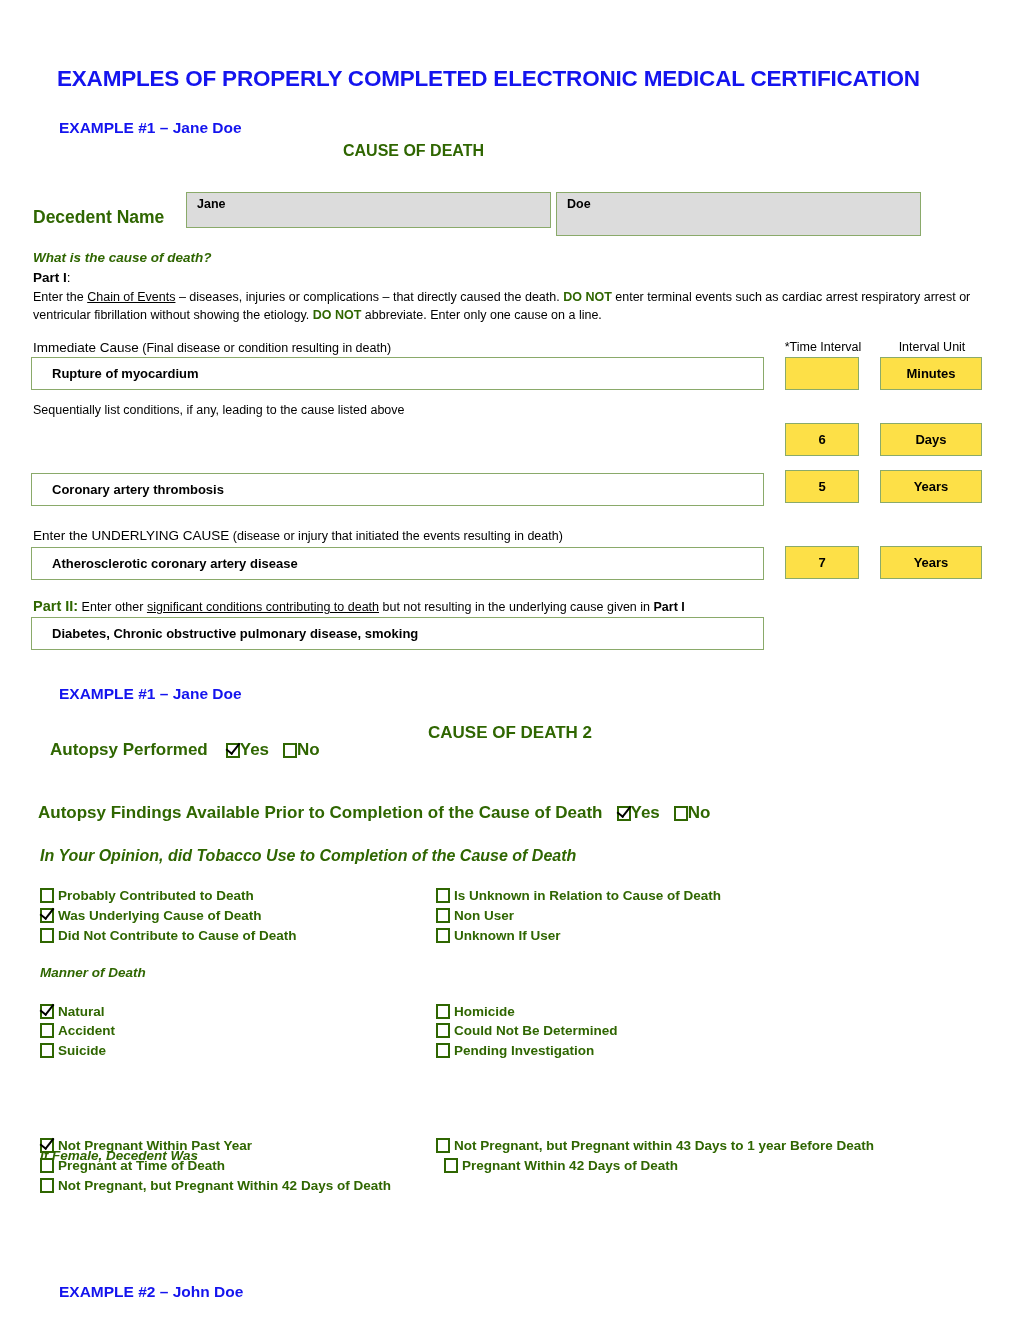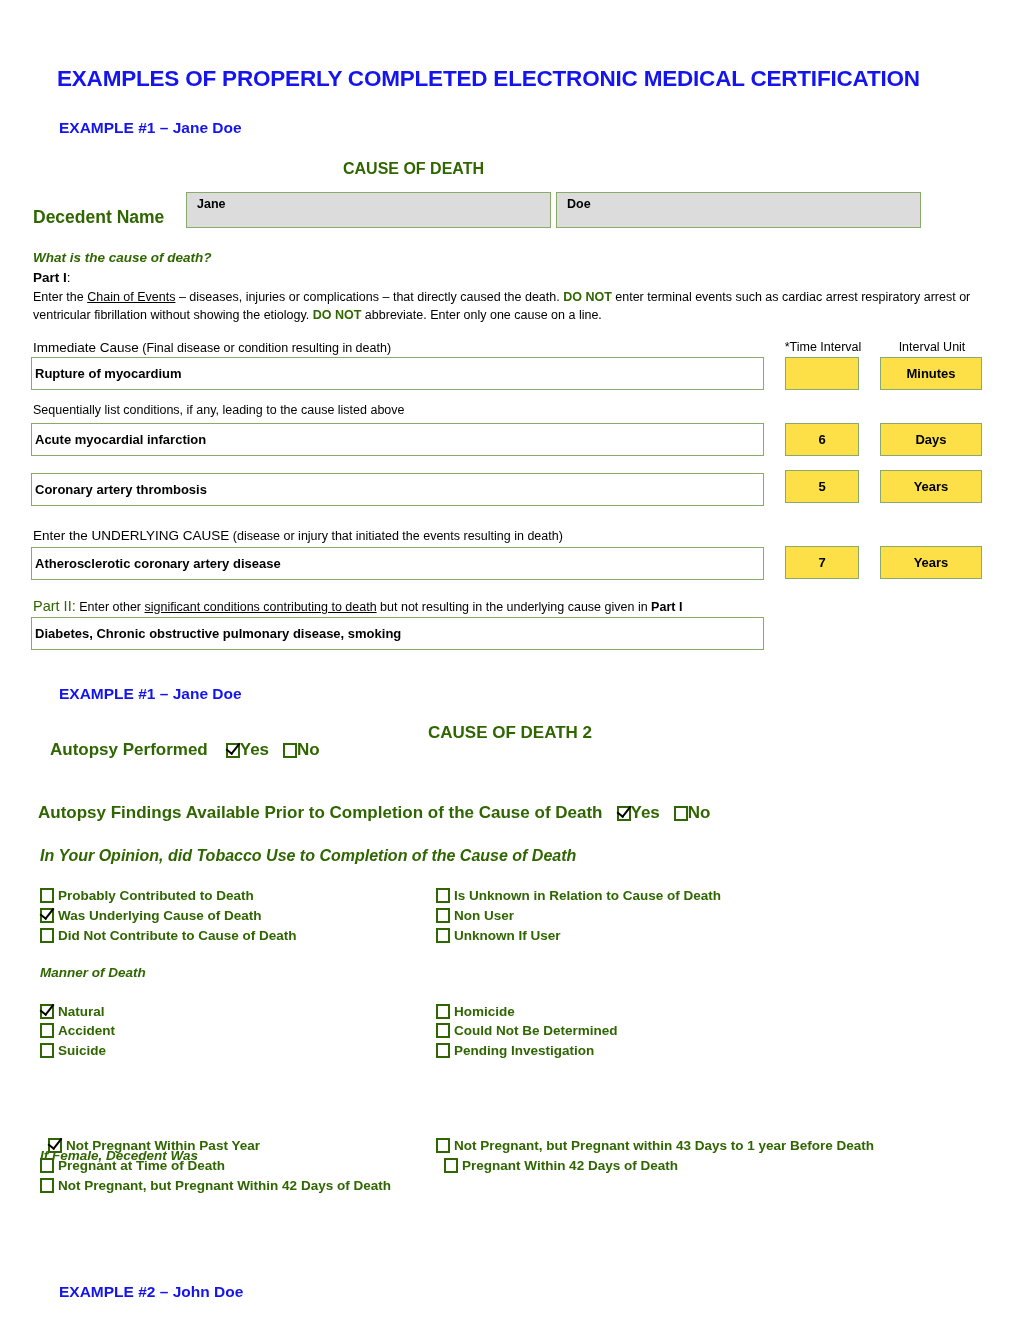--- a/index.html
+++ b/index.html
@@ -125,21 +125,21 @@
 
   
   .entry-box {
     position: absolute;
     background: #ffffff;
     border: 1px solid #8aaa6a;
     box-sizing: border-box;
     font-size: 13px;
     font-weight: bold;
     color: #000;
-    padding-left: 3px;
+    padding-left: 20px;
     display: flex;
     align-items: center;
   }
   .small-box {
     position: absolute;
     background: #fde047;
     border: 1px solid #8aaa6a;
     box-sizing: border-box;
     font-size: 13px;
     font-weight: bold;
@@ -152,21 +152,21 @@
   .part-ii-line {
     position: absolute;
     left: 33px;
     top: 598px;
     font-size: 12.5px;
     color: #000;
     white-space: nowrap;
   }
   .part-ii-line .pii {
     font-size: 14.5px;
-    font-weight: normal;
+    font-weight: bold;
     color: #2f6601;
   }
   .part-ii-line u { text-decoration: underline; }
   .part-ii-line b { font-weight: bold; }
 
   
   .autopsy-line {
     position: absolute;
     left: 38px;
     font-size: 17px;
@@ -236,25 +236,25 @@
   }
 </style>
 </head>
 <body>
 
 <div class="page">
 
   <div class="doc-title">EXAMPLES OF PROPERLY COMPLETED ELECTRONIC MEDICAL CERTIFICATION</div>
 
   <div class="example-label" style="top:119px;">EXAMPLE #1 – Jane Doe</div>
-  <div class="section-heading" style="left:0; top:160px; width:827px;">CAUSE OF DEATH</div>
+  <div class="section-heading" style="left:0; top:142px; width:827px;">CAUSE OF DEATH</div>
 
   <div class="decedent-label">Decedent Name</div>
   <div class="name-field" style="left:186px; top:192px; width:365px; height:36px;">Jane</div>
-  <div class="name-field" style="left:556px; top:192px; width:365px; height:36px;">Doe</div>
+  <div class="name-field" style="left:556px; top:192px; width:365px; height:44px;">Doe</div>
 
   <div class="q-cause">What is the cause of death?</div>
   <div class="part-i">
     <b>Part I</b><span>:</span>
   </div>
 
   <div class="instructions">
     <span>Enter the </span><u>Chain of Events</u><span> – diseases, injuries or complications – that directly caused the death.  </span><span class="green-bold">DO NOT</span><span> enter terminal events such as cardiac arrest respiratory arrest or ventricular fibrillation without showing the etiology.  </span><span class="green-bold">DO NOT</span><span> abbreviate.  Enter only one cause on a line.</span>
   </div>
 
@@ -263,21 +263,20 @@
 
   <div class="row-caption" style="top:340px;">
     <span class="big">Immediate Cause</span>
     <span>(Final disease or condition resulting in death)</span>
   </div>
   <div class="entry-box" style="left:31px; top:357px; width:733px; height:33px;">Rupture of myocardium</div>
   <div class="small-box" style="left:785px; top:357px; width:74px; height:33px;"></div>
   <div class="small-box" style="left:880px; top:357px; width:102px; height:33px;">Minutes</div>
 
   <div class="row-caption" style="top:403px;">Sequentially list conditions, if any, leading to the cause listed above</div>
-  <div class="entry-box" style="left:31px; top:423px; width:733px; height:33px;">Acute myocardial infarction</div>
   <div class="small-box" style="left:785px; top:423px; width:74px; height:33px;">6</div>
   <div class="small-box" style="left:880px; top:423px; width:102px; height:33px;">Days</div>
 
   <div class="entry-box" style="left:31px; top:473px; width:733px; height:33px;">Coronary artery thrombosis</div>
   <div class="small-box" style="left:785px; top:470px; width:74px; height:33px;">5</div>
   <div class="small-box" style="left:880px; top:470px; width:102px; height:33px;">Years</div>
 
   <div class="row-caption" style="top:528px;">
     <span class="big">Enter the UNDERLYING CAUSE</span>
     <span>(disease or injury that initiated the events resulting in death)</span>
@@ -373,21 +372,21 @@
     <span class="cb"></span>
     <span>Could Not Be Determined</span>
   </div>
   <div class="cb-row" style="left:436px; top:1043px;">
     <span class="cb"></span>
     <span>Pending Investigation</span>
   </div>
 
   <div class="sub-heading" style="top:1148px;">If Female, Decedent Was</div>
 
-  <div class="cb-row" style="left:48px; top:1138px;">
+  <div class="cb-row" style="left:40px; top:1138px;">
     <span class="cb checked"></span>
     <span>Not Pregnant Within Past Year</span>
   </div>
   <div class="cb-row" style="left:40px; top:1158px;">
     <span class="cb"></span>
     <span>Pregnant at Time of Death</span>
   </div>
   <div class="cb-row" style="left:40px; top:1178px;">
     <span class="cb"></span>
     <span>Not Pregnant, but Pregnant Within 42 Days of Death</span>

